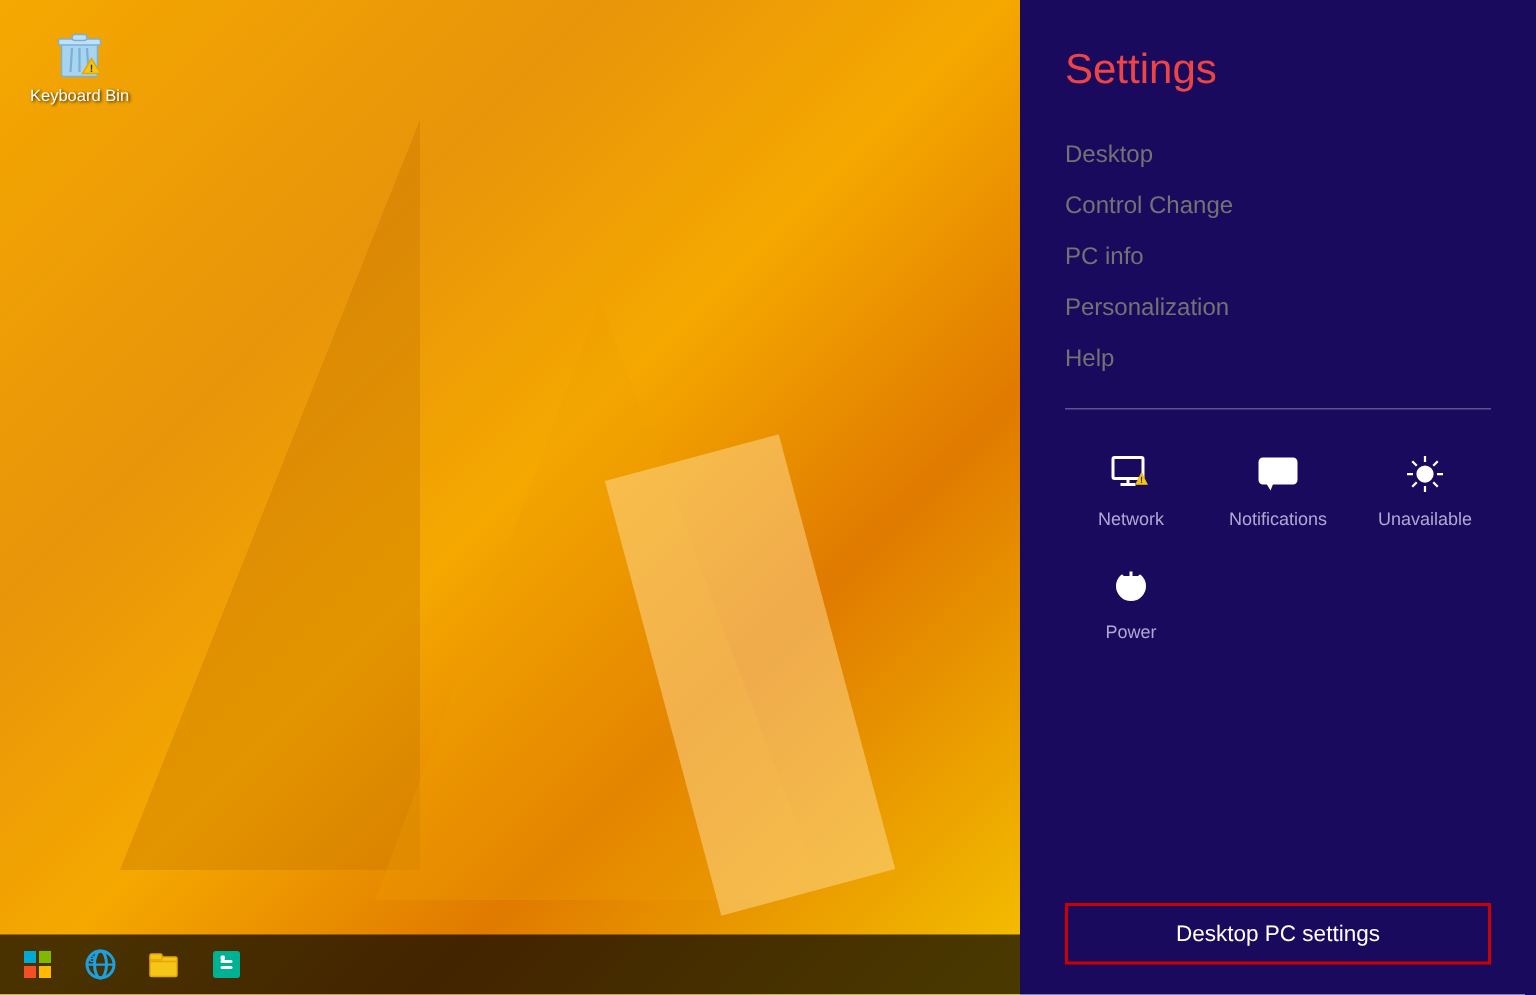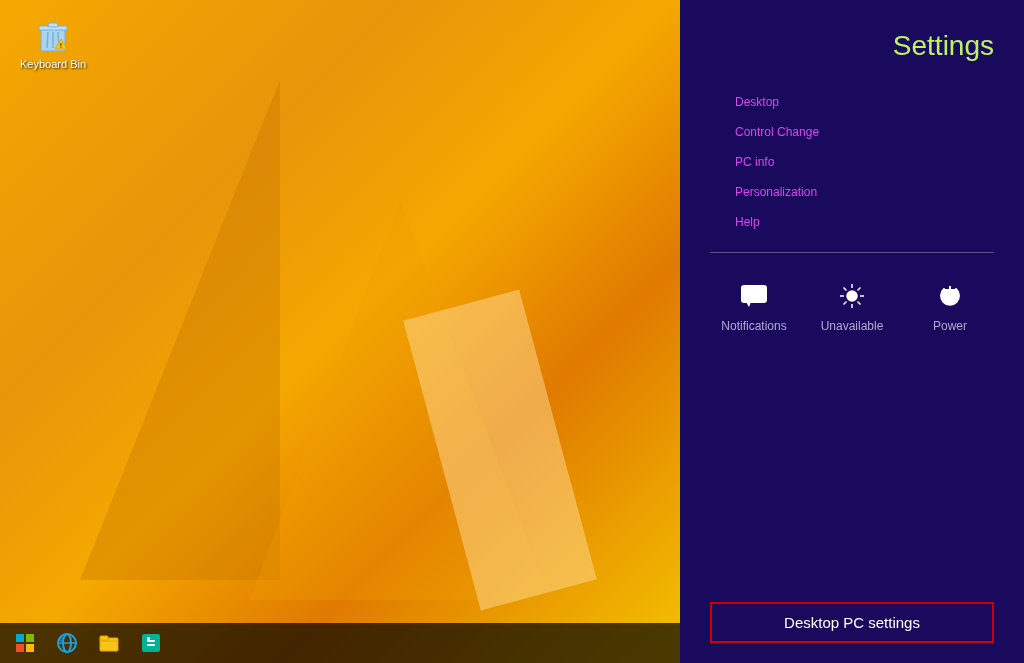--- a/index.html
+++ b/index.html
@@ -78,33 +78,31 @@
       background: #1a0a5e;
       color: white;
       display: flex;
       flex-direction: column;
       padding: 30px 30px 20px 30px;
     }
 
     #settings-title {
       font-size: 28px;
       font-weight: 300;
-      color: #bef264;
+      color: #ef4444;
       margin-bottom: 25px;
-      text-align: right;
     }
 
     .settings-menu-item {
-      color: #d946ef;
-      font-size: 12px;
+      color: #737373;
+      font-size: 16px;
       font-weight: 300;
       padding: 8px 0;
       cursor: pointer;
       transition: color 0.2s;
-      margin-left: 25px;
     }
 
     .settings-divider {
       border: none;
       border-top: 1px solid rgba(255,255,255,0.3);
       margin: 15px 0;
     }
 
     
     #quick-settings {
@@ -262,20 +260,34 @@
     <div class="settings-menu-item">Control Change</div>
     <div class="settings-menu-item">PC info</div>
     <div class="settings-menu-item">Personalization</div>
     <div class="settings-menu-item">Help</div>
   </div>
 
   <hr class="settings-divider">
 
   <div id="quick-settings">
 
+    <div class="quick-item">
+      <div class="quick-icon">
+        <svg width="30" height="30" viewBox="0 0 30 30" fill="white">
+
+          <rect x="3" y="4" width="20" height="14" rx="1" fill="none" stroke="white" stroke-width="2"></rect>
+          <line x1="13" y1="18" x2="13" y2="22" stroke="white" stroke-width="2"></line>
+          <line x1="8" y1="22" x2="18" y2="22" stroke="white" stroke-width="2"></line>
+
+          <polygon points="22,14 18,22 26,22" fill="#f5c518" stroke="#e6a800" stroke-width="0.5"></polygon>
+          <text x="22" y="21" font-size="6" text-anchor="middle" fill="#333" font-weight="bold">!</text>
+        </svg>
+      </div>
+      <span class="quick-label">Network</span>
+    </div>
 
 
     <div class="quick-item">
       <div class="quick-icon">
         <svg width="30" height="30" viewBox="0 0 30 30" fill="none" stroke="white" stroke-width="2">
 
           <rect x="3" y="5" width="24" height="16" rx="2"></rect>
           <line x1="7" y1="10" x2="23" y2="10"></line>
           <line x1="7" y1="14" x2="19" y2="14"></line>
           <polygon points="7,21 12,21 10,26" fill="white" stroke="none"></polygon>

